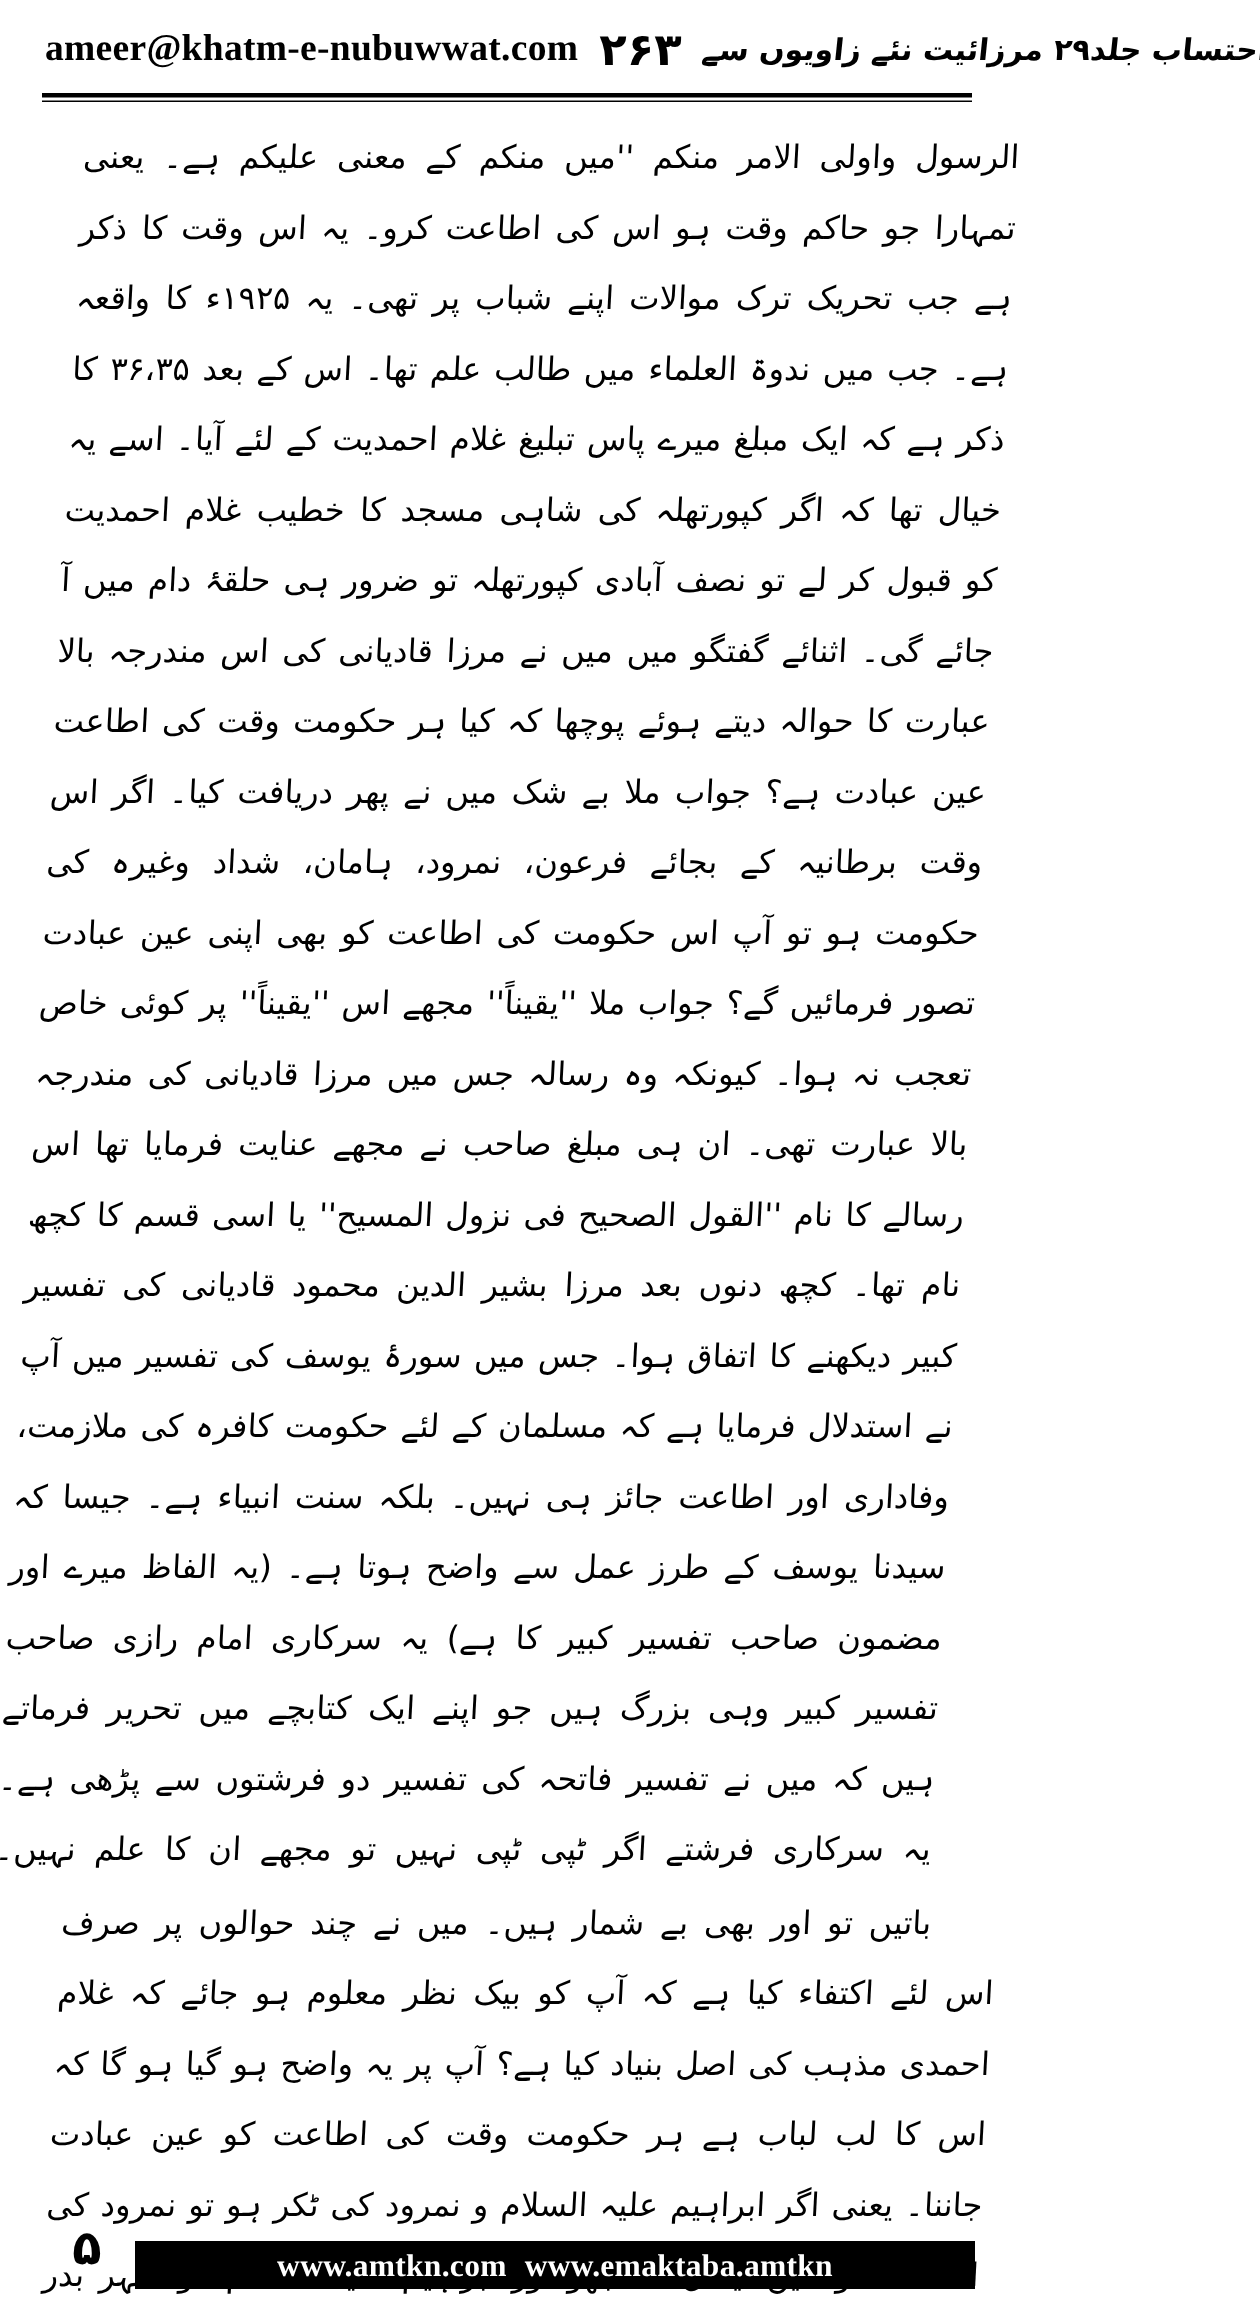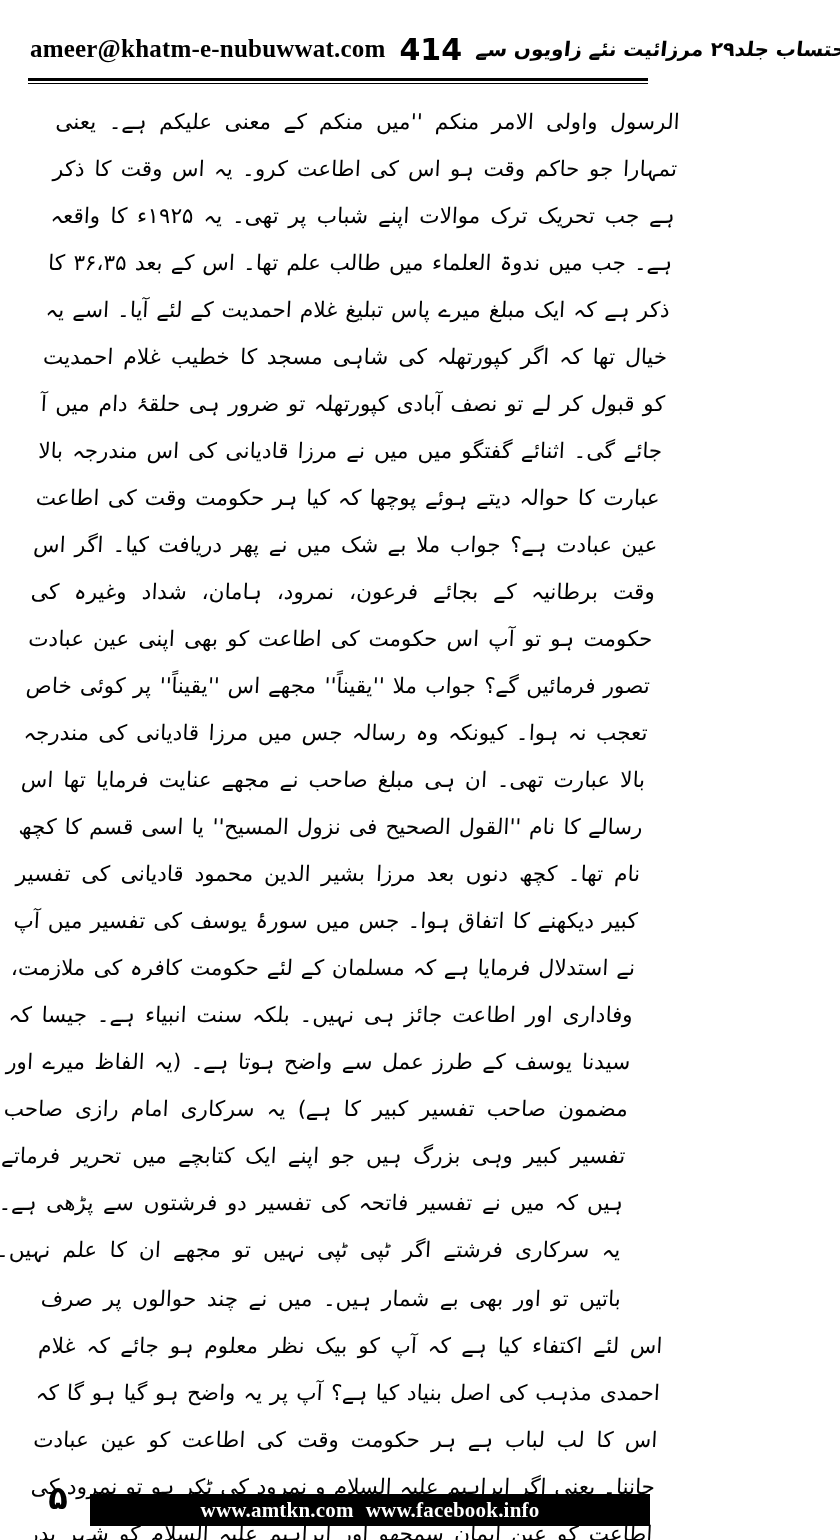--- a/index.html
+++ b/index.html
@@ -13,21 +13,21 @@
     font-family: "Liberation Serif", serif;
     color: #000000;
     position: relative;
     overflow: hidden;
   }
   .page {
     width: 676px;
     height: 1540px;
     position: relative;
     box-sizing: border-box;
-    padding: 26px 26px 0 26px;
+    padding: 10px 26px 0 26px;
   }
 
   
   .header {
     display: flex;
     align-items: center;
     justify-content: space-between;
     height: 46px;
     padding: 0 4px;
   }
@@ -120,33 +120,33 @@
   }
   .footer-bar span { padding: 0 6px; }
 </style>
 </head>
 <body>
 
 <div class="page">
 
   <div class="header">
     <div class="header-left">ameer@khatm-e-nubuwwat.com</div>
-    <div class="header-center">414</div>
+    <div class="header-center">۲۶۳</div>
     <div class="header-right">احتساب جلد۲۹ مرزائیت نئے زاویوں سے</div>
   </div>
 
   <hr class="rule">
   <hr class="rule thin">
 
   <div class="body-area">
     <p class="para">الرسول واولی الامر منکم  ''میں منکم کے معنی علیکم ہے۔ یعنی تمہارا جو حاکم وقت ہو اس کی اطاعت کرو۔ یہ اس وقت کا ذکر ہے جب تحریک ترک موالات اپنے شباب پر تھی۔ یہ ۱۹۲۵ء کا واقعہ ہے۔ جب میں ندوۃ العلماء میں طالب علم تھا۔ اس کے بعد ۳۶،۳۵ کا ذکر ہے کہ ایک مبلغ میرے پاس تبلیغ غلام احمدیت کے لئے آیا۔ اسے یہ خیال تھا کہ اگر کپورتھلہ کی شاہی مسجد کا خطیب غلام احمدیت کو قبول کر لے تو نصف آبادی کپورتھلہ تو ضرور ہی حلقۂ دام میں آ جائے گی۔ اثنائے گفتگو میں میں نے مرزا قادیانی کی اس مندرجہ بالا عبارت کا حوالہ دیتے ہوئے پوچھا کہ کیا ہر حکومت وقت کی اطاعت عین عبادت ہے؟ جواب ملا بے شک میں نے پھر دریافت کیا۔ اگر اس وقت برطانیہ کے بجائے فرعون، نمرود، ہامان، شداد وغیرہ کی حکومت ہو تو آپ اس حکومت کی اطاعت کو بھی اپنی عین عبادت تصور فرمائیں گے؟ جواب ملا ''یقیناً'' مجھے اس ''یقیناً'' پر کوئی خاص تعجب نہ ہوا۔ کیونکہ وہ رسالہ جس میں مرزا قادیانی کی مندرجہ بالا عبارت تھی۔ ان ہی مبلغ صاحب نے مجھے عنایت فرمایا تھا اس رسالے کا نام ''القول الصحیح فی نزول المسیح'' یا اسی قسم کا کچھ نام تھا۔ کچھ دنوں بعد مرزا بشیر الدین محمود قادیانی کی تفسیر کبیر دیکھنے کا اتفاق ہوا۔ جس میں سورۂ یوسف کی تفسیر میں آپ نے استدلال فرمایا ہے کہ مسلمان کے لئے حکومت کافرہ کی ملازمت، وفاداری اور اطاعت جائز ہی نہیں۔ بلکہ سنت انبیاء ہے۔ جیسا کہ سیدنا یوسف کے طرز عمل سے واضح ہوتا ہے۔ (یہ الفاظ میرے اور مضمون صاحب تفسیر کبیر کا ہے) یہ سرکاری امام رازی صاحب تفسیر کبیر وہی بزرگ ہیں جو اپنے ایک کتابچے میں تحریر فرماتے ہیں کہ میں نے تفسیر فاتحہ کی تفسیر دو فرشتوں سے پڑھی ہے۔ یہ سرکاری فرشتے اگر ٹپی ٹپی نہیں تو مجھے ان کا علم نہیں۔</p>
     <p class="para indent">باتیں تو اور بھی بے شمار ہیں۔ میں نے چند حوالوں پر صرف اس لئے اکتفاء کیا ہے کہ آپ کو بیک نظر معلوم ہو جائے کہ غلام احمدی مذہب کی اصل بنیاد کیا ہے؟ آپ پر یہ واضح ہو گیا ہو گا کہ اس کا لب لباب ہے ہر حکومت وقت کی اطاعت کو عین عبادت جاننا۔ یعنی اگر ابراہیم علیہ السلام و نمرود کی ٹکر ہو تو نمرود کی اطاعت کو عین ایمان سمجھو اور ابراہیم علیہ السلام کو شہر بدر کر دو۔ اگر موسیٰ علیہ السلام و فرعون کا تصادم ہو تو فرعون کی وفاداری کو عبادت تصور کرو اور موسیٰ علیہ السلام سے مقابلہ کرو۔ اگر زکریا علیہ السلام و ہیرو ڈیس کا مقابلہ ہو تو ہیرو ڈیس کا ساتھ دو اور زکریا علیہ السلام کا قلم کر دو۔ اگر آنحضرتﷺ اور کفار قریش سے جنگ ہو تو مکہ کے رہنے والے غلام احمدی وہی کریں گے جس کی مرزا قادیانی نے تعلیم فرمائی ہے۔ اگر حسین علیہ السلام و یزید باہم نبرد آزما ہوں</p>
   </div>
 
   <div class="footer">
     <div class="footer-page-num">۵</div>
     <div class="footer-bar">
       <span>www.amtkn.com</span>
-      <span>www.facebook.info</span>
+      <span>www.emaktaba.amtkn</span>
     </div>
   </div>
 
 </div>
 
 </body></html>

